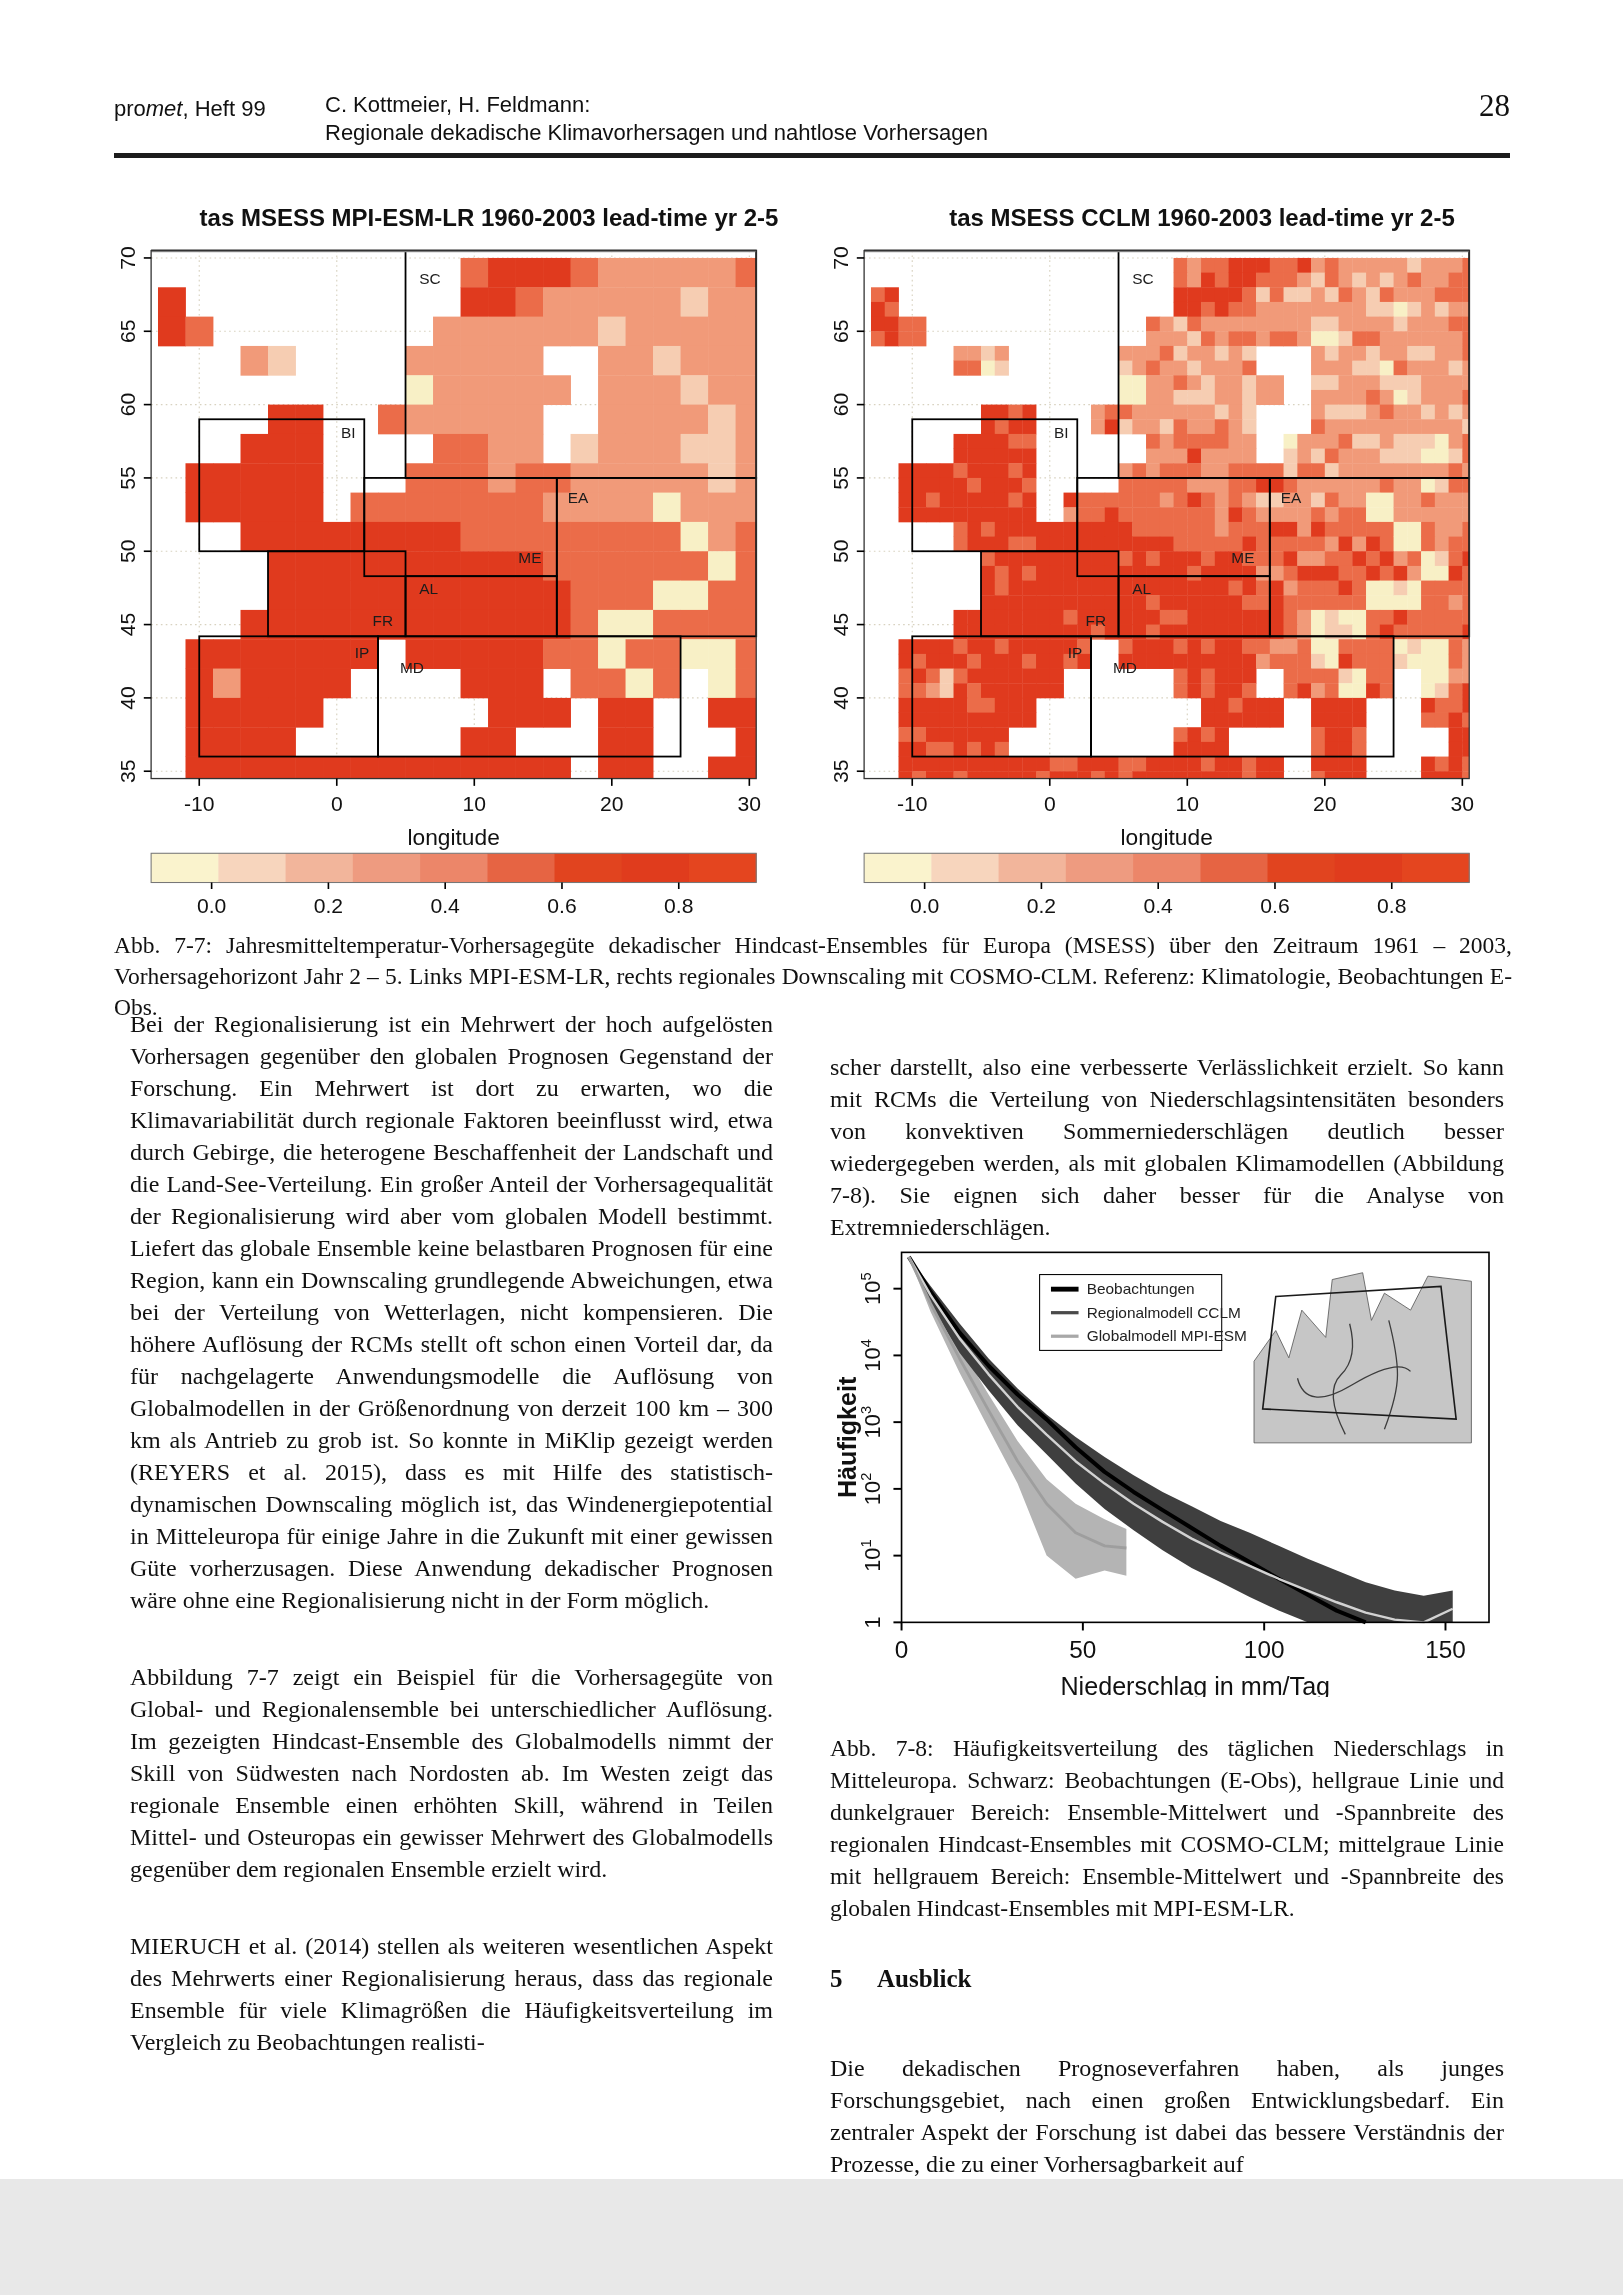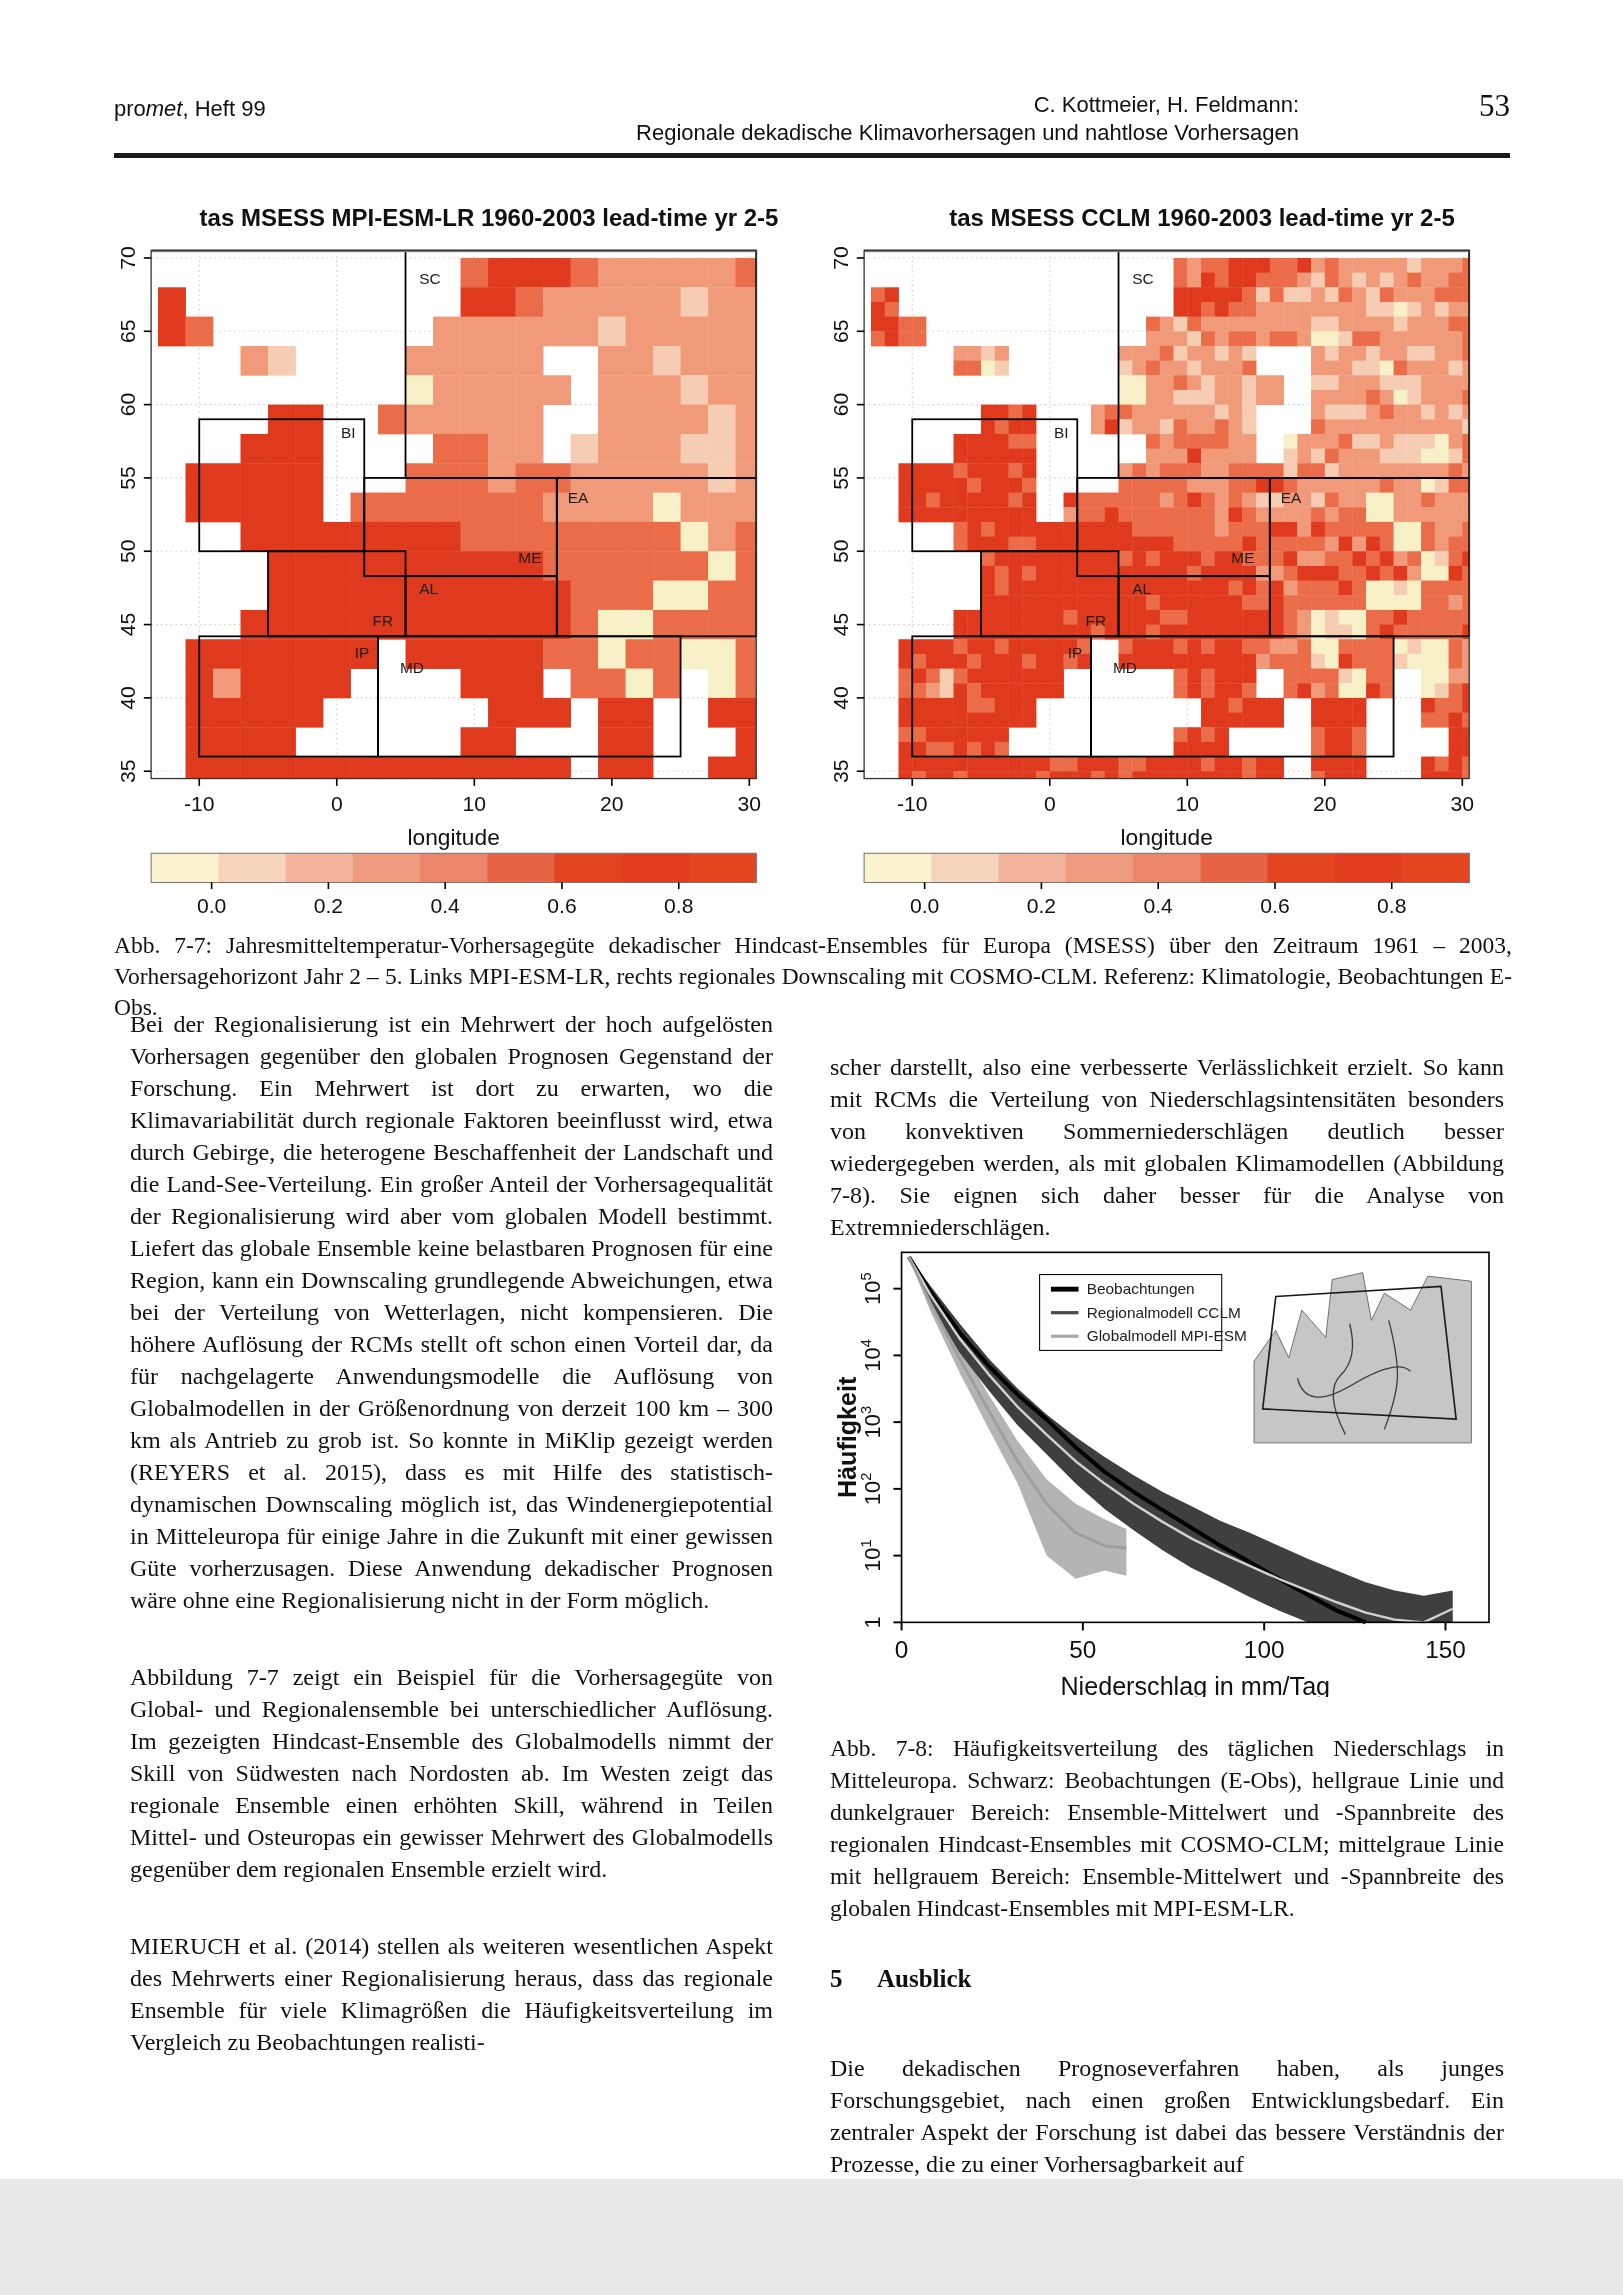--- a/index.html
+++ b/index.html
@@ -1,21 +1,21 @@
 <!DOCTYPE html>
 <html style="font-size:13px"><head>
 <meta charset="utf-8">
 <style>
   html,body{margin:0;padding:0;background:#e8e8e8;}
   .page{position:relative;width:1624px;height:2179px;background:#ffffff;margin:0 auto;
         font-family:"Liberation Serif",serif;color:#111;overflow:hidden;}
   
   .hdr-left{position:absolute;left:114px;top:96px;font-family:"Liberation Sans",sans-serif;font-size:22px;}
   .hdr-left i{font-style:italic;}
-  .hdr-center{position:absolute;left:325px;width:974px;top:91px;text-align:right;
+  .hdr-center{position:absolute;left:325px;width:974px;top:91px;text-align:left;
               font-family:"Liberation Sans",sans-serif;font-size:22px;line-height:28px;}
   .hdr-page{position:absolute;right:114px;top:88px;font-size:31px;}
   .hdr-rule{position:absolute;left:114px;right:114px;top:153px;height:4.9px;background:#1c1c1c;}
   
   .map-panel{position:absolute;top:204px;width:715px;}
   .map-panel.left{left:112px;} .map-panel.right{left:825px;}
   .map-title{height:32px;padding-left:39px;text-align:center;font-family:"Liberation Sans",sans-serif;
              font-weight:bold;font-size:24px;color:#111;}
   .cap77{position:absolute;left:114px;top:906px;width:1398px;font-size:23.5px;line-height:31px;text-align:justify;}
   
@@ -32,21 +32,21 @@
 </head>
 <body>
 
 <div class="page">
 
   <div class="hdr-left"><span>pro</span><i>met</i><span>, Heft 99</span></div>
   <div class="hdr-center">
     <div>C. Kottmeier, H. Feldmann:</div>
     <div>Regionale dekadische Klimavorhersagen und nahtlose Vorhersagen</div>
   </div>
-  <div class="hdr-page">53</div>
+  <div class="hdr-page">28</div>
   <div class="hdr-rule"></div>
 
   <div class="map-panel left">
     <div class="map-title">tas MSESS MPI-ESM-LR 1960-2003 lead-time yr 2-5</div>
     <svg id="svg-map-left" width="715" height="692" viewBox="0 0 880 852">
         <rect x="48" y="18" width="745" height="650" fill="#ffffff"></rect>
         <line x1="48" y1="658.9722222222223" x2="793" y2="658.9722222222223" stroke="#d8d2c0" stroke-width="1.4" stroke-dasharray="2 4"></line>
         <line x1="48" y1="568.6944444444445" x2="793" y2="568.6944444444445" stroke="#d8d2c0" stroke-width="1.4" stroke-dasharray="2 4"></line>
         <line x1="48" y1="478.4166666666667" x2="793" y2="478.4166666666667" stroke="#d8d2c0" stroke-width="1.4" stroke-dasharray="2 4"></line>
         <line x1="48" y1="388.13888888888886" x2="793" y2="388.13888888888886" stroke="#d8d2c0" stroke-width="1.4" stroke-dasharray="2 4"></line>

